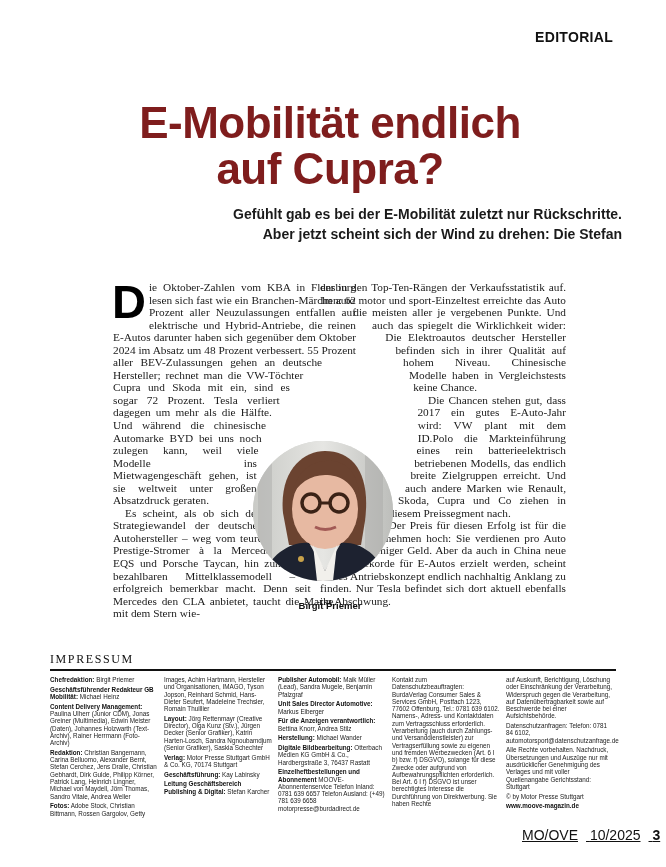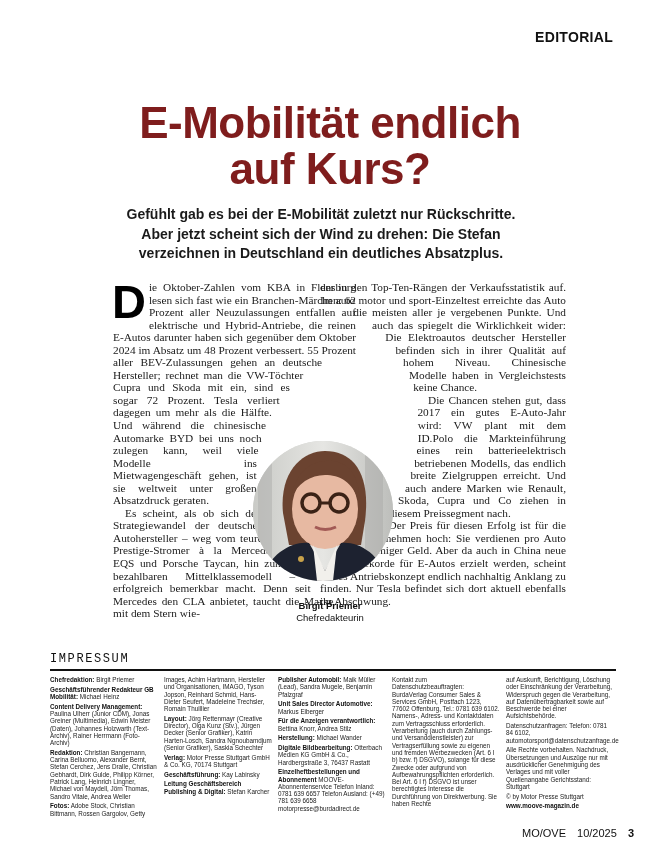--- a/index.html
+++ b/index.html
@@ -1,55 +1,54 @@
 <!DOCTYPE html>
 <html><head>
 <meta charset="utf-8">
 <style>
   html, body { margin: 0; padding: 0; background: #ffffff; }
   body { width: 666px; height: 867px; position: relative; overflow: hidden; color: #111; }
   .section-label { position: absolute; top: 29px; right: 53px; font-family: "Liberation Sans", sans-serif; font-weight: bold; font-size: 14px; letter-spacing: 0.3px; color: #111; }
   .headline { position: absolute; top: 100px; left: 0; width: 660px; text-align: center; font-family: "Liberation Sans", sans-serif; font-weight: bold; font-size: 44px; line-height: 46px; letter-spacing: -0.5px; color: #7f1d1d; }
-  .deck { position: absolute; top: 205px; left: 48px; width: 546px; text-align: center; font-family: "Liberation Sans", sans-serif; font-weight: bold; font-size: 14px; line-height: 19.5px; color: #1a1a1a; }
+  .deck { position: absolute; top: 205px; left: 76px; width: 546px; text-align: right; font-family: "Liberation Sans", sans-serif; font-weight: bold; font-size: 14px; line-height: 19.5px; color: #1a1a1a; }
   .article { position: absolute; top: 281px; left: 113px; width: 512px; height: 320px; font-family: "Liberation Serif", serif; font-size: 11.3px; line-height: 12.55px; color: #1a1a1a; }
   .col { position: absolute; top: 0; width: 243px; text-align: justify; hyphens: manual; }
   .col.left { left: 0; }
   .col.right { left: 207px; width: 246px; font-family: Liberation Serif, serif; }
   .col p { margin: 0; }
   .col p + p { text-indent: 12px; }
   .dropcap { float: left; font-family: "Liberation Sans", sans-serif; font-weight: bold; font-size: 47px; line-height: 38px; margin: 2px 3px 0 -1px; color: #000; }
   .shape-left { float: right; width: 130px; height: 190px; shape-outside: circle(50% at 120% 60%); margin-top: 140px; }
   .shape-right { float: left; width: 130px; height: 200px; shape-outside: circle(50% at -20% 45%); margin-top: 125px; }
   .portrait { position: absolute; left: 253px; top: 441px; width: 140px; height: 140px; border-radius: 50%; overflow: hidden; background: #d9dad7; }
   .caption { position: absolute; top: 600px; left: 230px; width: 200px; text-align: center; font-family: "Liberation Sans", sans-serif; font-size: 9.5px; line-height: 12px; }
   .caption .name { font-weight: bold; }
-  .impressum-title { position: absolute; top: 652px; left: 50px; font-family: Liberation Mono, monospace; font-size: 12px; letter-spacing: 1.6px; color: #111; }
+  .impressum-title { position: absolute; top: 652px; left: 50px; font-family: Liberation Serif, serif; font-size: 12px; letter-spacing: 1.6px; color: #111; }
   .impressum-rule { position: absolute; top: 669px; left: 50px; width: 566px; height: 2px; background: #111; }
   .imp-cols { position: absolute; top: 676px; left: 50px; width: 566px; display: flex; gap: 6px; font-family: "Liberation Sans", sans-serif; font-size: 6.3px; line-height: 7.3px; color: #222; }
   .imp-col { width: 108px; }
   .imp-col p { margin: 0 0 2.4px 0; }
   .imp-col b { color: #111; }
-  .folio { position: absolute; top: 827px; left: 522px; font-family: "Liberation Sans", sans-serif; font-size: 11px; color: #111; }
+  .folio { position: absolute; top: 827px; left: 522px; font-family: "Liberation Sans", sans-serif; font-size: 14px; color: #111; text-decoration: underline; }
   .folio span { margin-right: 8px; }
   .folio .pagenum { font-weight: bold; margin-right: 0; }
 </style>
 </head>
 <body>
 
 <div class="section-label">EDITORIAL</div>
 
 <h1 class="headline" style="margin:0;">
   <span>E-Mobilität endlich</span><br>
-  <span>auf Kurs?</span>
+  <span>auf Cupra?</span>
 </h1>
 
 <div class="deck">
   <span>Gefühlt gab es bei der E-Mobilität zuletzt nur Rückschritte.</span><br>
   <span>Aber jetzt scheint sich der Wind zu drehen: Die Stefan</span><br>
-  <span>verzeichnen in Deutschland ein deutliches Absatzplus.</span>
 </div>
 
 <div class="article">
   <div class="col left">
     <div class="shape-left"></div>
     <p><span class="dropcap">D</span><span>ie Oktober-Zahlen vom KBA in Flensburg lesen sich fast wie ein Branchen-Märchen: 62 Prozent aller Neuzulassungen entfallen auf elektrische und Hybrid-Antriebe, die reinen E-Autos darunter haben sich gegenüber dem Oktober 2024 im Absatz um 48 Prozent verbessert. 55 Prozent aller BEV-Zulassungen gehen an deutsche Hersteller; rechnet man die VW-Töchter Cupra und Skoda mit ein, sind es sogar 72 Prozent. Tesla verliert dagegen um mehr als die Hälfte. Und während die chinesische Automarke BYD bei uns noch zulegen kann, weil viele Modelle ins Mietwagengeschäft gehen, ist sie weltweit unter großen Absatzdruck geraten.</span></p>
     <p>Es scheint, als ob sich der Strategiewandel der deutschen Autohersteller – weg vom teuren Prestige-Stromer à la Mercedes EQS und Porsche Taycan, hin zum bezahlbaren Mittelklassemodell – erfolgreich bemerkbar macht. Denn seit Mercedes den CLA anbietet, taucht die Marke mit dem Stern wie-</p>
   </div>
   <div class="col right">
     <div class="shape-right"></div>
@@ -79,21 +78,20 @@
     <line x1="67" y1="62" x2="77" y2="62" stroke="#3a2216" stroke-width="3"></line>
     <path d="M62 86 Q72 91 83 86" stroke="#a25a55" stroke-width="3" fill="none"></path>
     <path d="M8 140 C16 112 40 100 56 102 L72 130 L88 102 C104 100 128 112 134 140 Z" fill="#1d2230"></path>
     <path d="M60 104 L72 130 L84 104 L80 140 L64 140 Z" fill="#f2f0ec"></path>
     <circle cx="48" cy="118" r="3" fill="#c9a24a"></circle>
   </svg>
 </div>
 
 <div class="caption">
   <div class="name">Birgit Priemer</div>
-  <div>Chefredakteurin</div>
 </div>
 
 <div class="impressum-title">IMPRESSUM</div>
 <div class="impressum-rule"></div>
 
 <div class="imp-cols">
   <div class="imp-col">
     <p><b>Chefredaktion:</b><span> Birgit Priemer</span></p>
     <p><b>Geschäftsführender Redakteur GB Mobilität:</b><span> Michael Heinz</span></p>
     <p><b>Content Delivery Management:</b><span> Paulina Ulherr (Junior CDM), Jonas Greiner (Multimedia), Edwin Meister (Daten), Johannes Holzwarth (Text-Archiv), Rainer Herrmann (Foto-Archiv)</span></p>

